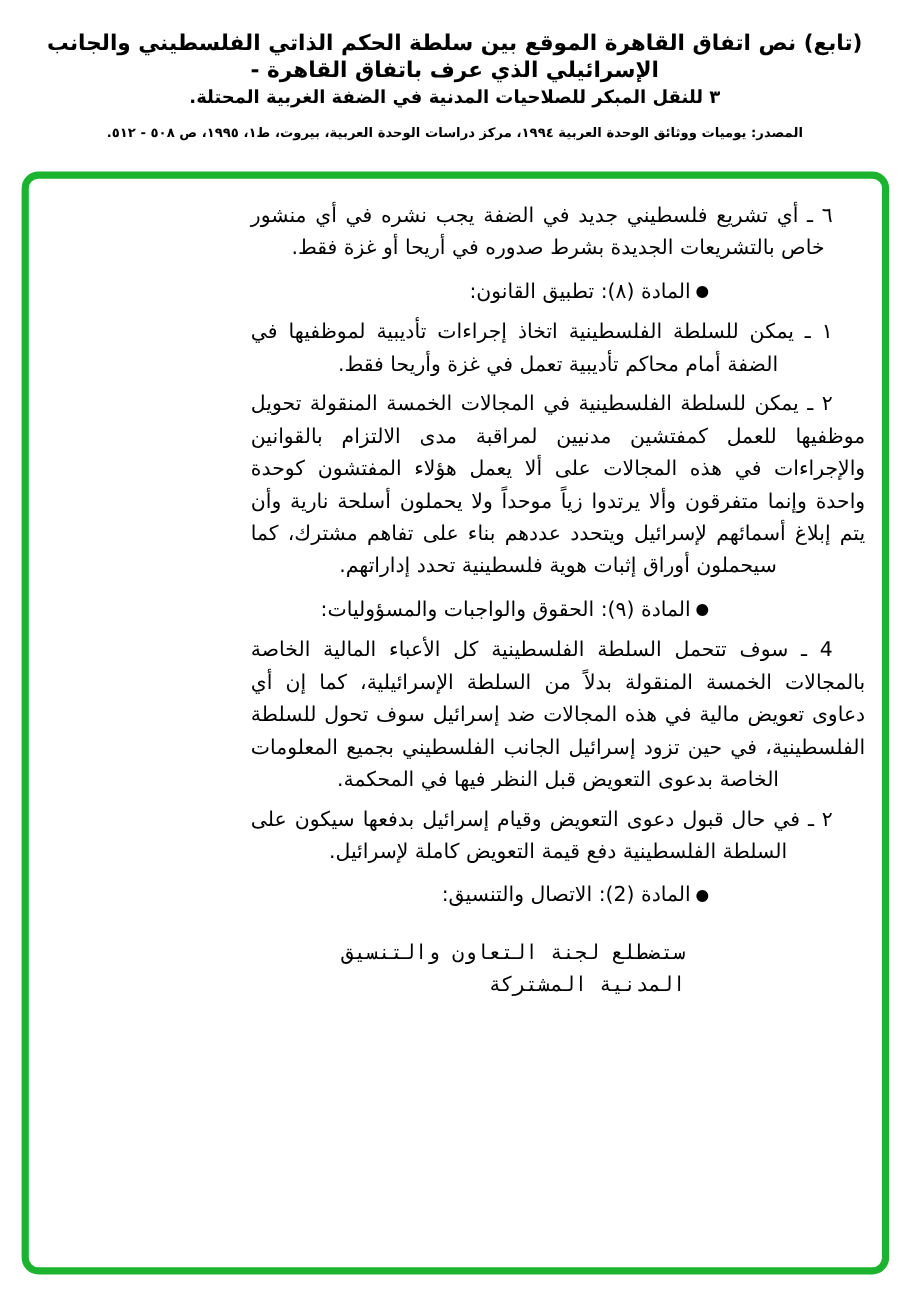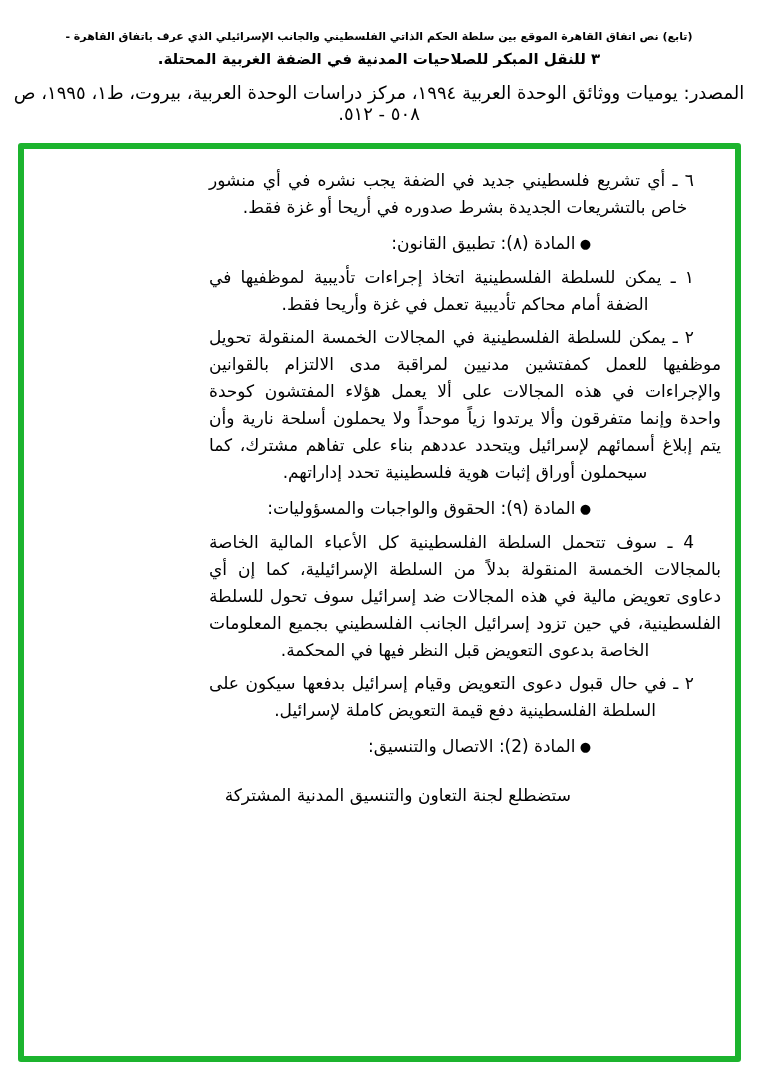--- a/index.html
+++ b/index.html
@@ -18,45 +18,45 @@
     background: #ffffff;
   }
   
   .doc-header {
     direction: rtl;
     text-align: center;
     padding-top: 26px;
     color: #000000;
   }
   .h-line1 {
-    font-size: 11px;
+    font-size: 18px;
     font-weight: bold;
     line-height: 22px;
     padding: 0 30px;
   }
   .h-line2 {
     font-size: 15px;
     font-weight: bold;
     line-height: 22px;
   }
   .h-source {
-    font-size: 18px;
-    font-weight: normal;
+    font-size: 11px;
+    font-weight: bold;
     margin-top: 12px;
   }
   
   .green-box {
     position: absolute;
     left: 18px;
     top: 143px;
     width: 723px;
     height: 919px;
     box-sizing: border-box;
     border: 6px solid #1cb42e;
-    border-radius: 3px;
+    border-radius: 14px;
     background: #ffffff;
     overflow: hidden;
   }
   
   .text-column {
     direction: rtl;
     width: 512px;
     margin-left: auto;
     margin-right: 14px;
     padding-top: 12px;
@@ -84,20 +84,21 @@
   .para.bullet .dot {
     font-size: 13px;
     vertical-align: 1px;
   }
   .para.paragraph.shifted {
     text-align: right;
     text-align-last: right;
     text-indent: 0;
     padding-right: 150px;
     margin-top: 22px;
+    font-family: Liberation Mono, monospace;
   }
 </style>
 </head>
 <body>
 
 <div class="page">
 
   <header class="doc-header">
     <div class="h-line1">(تابع) نص اتفاق القاهرة الموقع بين سلطة الحكم الذاتي الفلسطيني والجانب الإسرائيلي الذي عرف باتفاق القاهرة -</div>
     <div class="h-line2">٣ للنقل المبكر للصلاحيات المدنية في الضفة الغربية المحتلة.</div>

